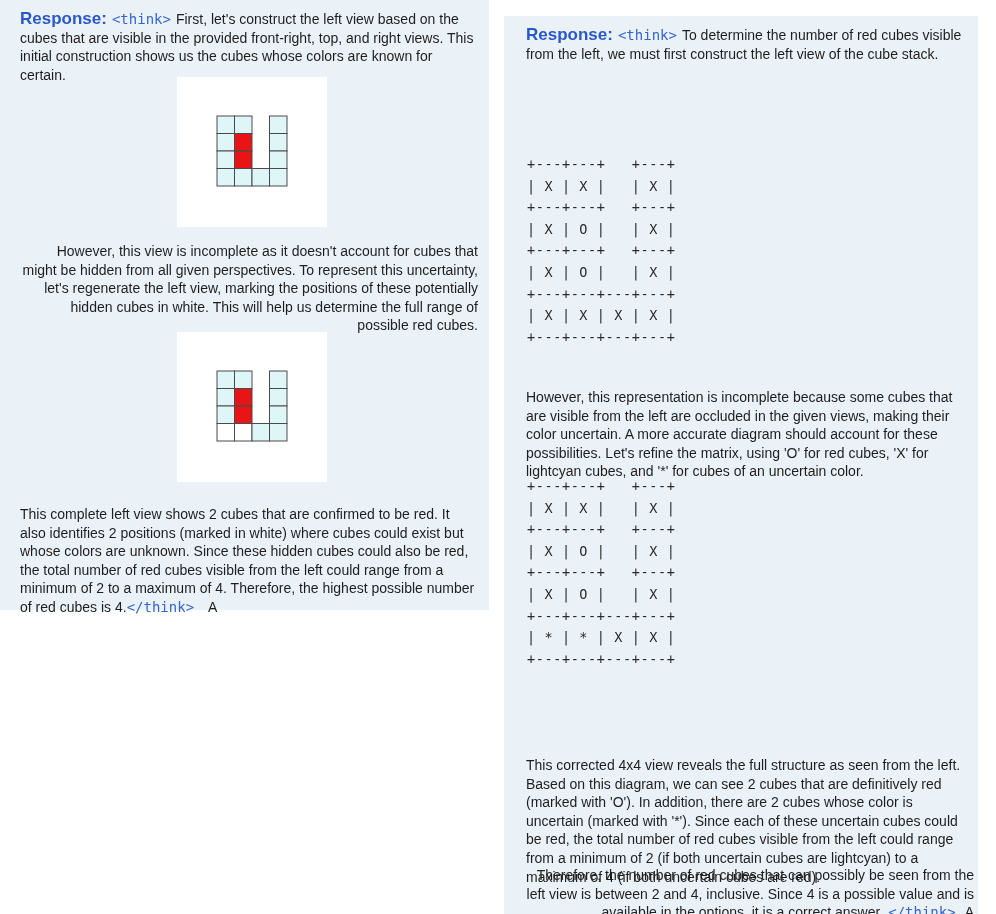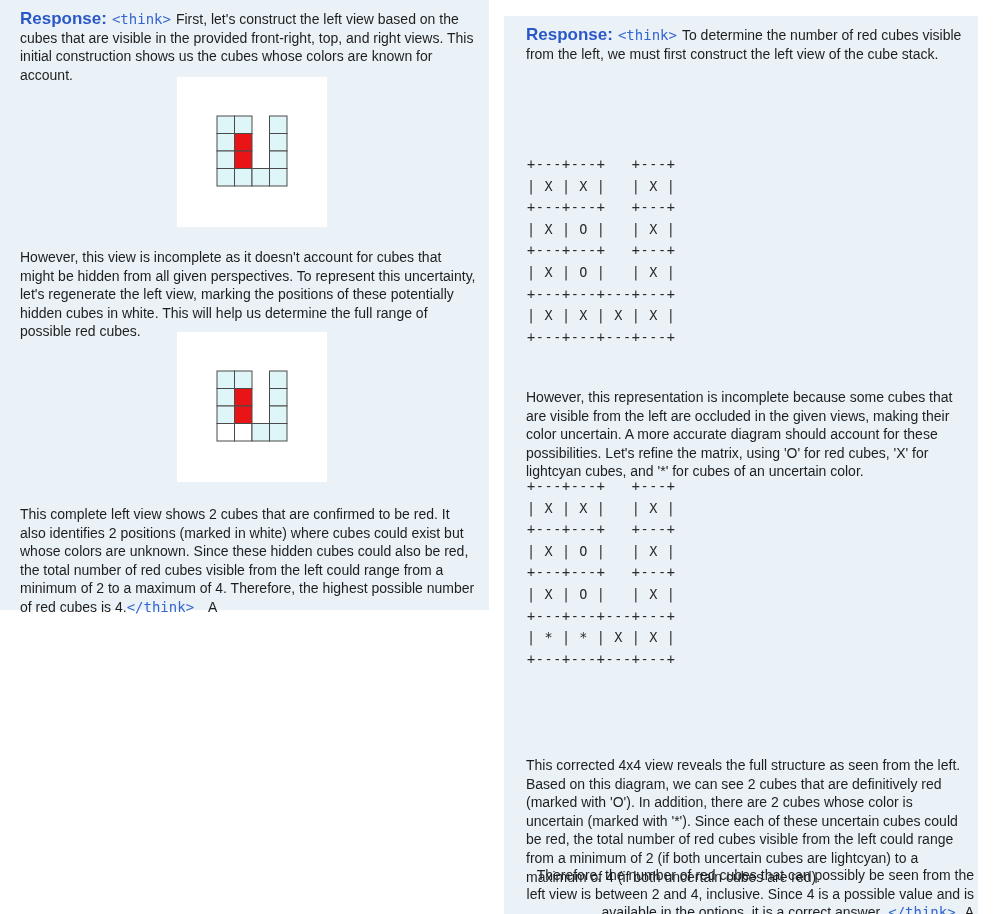--- a/index.html
+++ b/index.html
@@ -35,21 +35,21 @@
   .answer { margin-left:9px; }
 
   #question-block { left:20px; top:199px; width:458px; }
 
   
   .imgbox { position:absolute; width:150px; height:150px; background:#ffffff; }
   #left-figure-1 { left:177px; top:77px; }
   #left-figure-2 { left:177px; top:332px; }
   .imgbox .gridholder { position:absolute; left:39px; top:38px; }
   #lp-intro { left:20px; top:10px; width:458px; }
-  #lp-middle { left:20px; top:248px; width:458px; }
+  #lp-middle { left:20px; top:242px; width:458px;text-align:right; }
   #lp-conclusion { left:20px; top:505px; width:458px; }
 
   
   #rp-intro { left:22px; top:10px; width:442px; }
   #rp-para2 { left:22px; top:66px; width:442px; }
   #rp-para3 { left:22px; top:372px; width:448px; }
   #rp-para4 { left:22px; top:696px; width:448px;margin-top:44px; }
   #rp-para5 { left:22px; top:850px; width:448px;text-align:right; }
   .matrix {
     position:absolute; font-family:"DejaVu Sans Mono", monospace;
@@ -176,21 +176,21 @@
         <rect x="36.2" y="53.800000000000004" width="17.6" height="17.6" fill="#DFF6F8" stroke="#4a4a4a" stroke-width="1"></rect>
         <rect x="53.800000000000004" y="53.800000000000004" width="17.6" height="17.6" fill="#DFF6F8" stroke="#4a4a4a" stroke-width="1"></rect>
       </svg></div>
 </div>
 
 <div class="para" id="question-block"><span class="label-blue">Question:</span>
   <span>A cube stack is made of equal-sized small cubes, mostly in lightcyan with a few red ones. The image shows its isometric view from front-right, top view, and right view from left to right. How many cubes in red can possibly be seen from the left view? Please answer from options: A. 4. B. 6. C. 5. D. 0.</span>
 </div>
 
 <div class="panel" id="left-response-panel">
-  <div class="para" id="lp-intro"><span class="label-blue">Response:</span><span class="think">&lt;think&gt;</span><span>First, let's construct the left view based on the cubes that are visible in the provided front-right, top, and right views. This initial construction shows us the cubes whose colors are known for account.</span>
+  <div class="para" id="lp-intro"><span class="label-blue">Response:</span><span class="think">&lt;think&gt;</span><span>First, let's construct the left view based on the cubes that are visible in the provided front-right, top, and right views. This initial construction shows us the cubes whose colors are known for certain.</span>
   </div>
 
   <div class="imgbox" id="left-figure-1">
     <div class="gridholder"><svg width="72" height="72">
           <rect x="1" y="1" width="17.5" height="17.5" fill="#DFF6F8" stroke="#4a4a4a" stroke-width="1"></rect>
           <rect x="18.5" y="1" width="17.5" height="17.5" fill="#DFF6F8" stroke="#4a4a4a" stroke-width="1"></rect>
           <rect x="53.5" y="1" width="17.5" height="17.5" fill="#DFF6F8" stroke="#4a4a4a" stroke-width="1"></rect>
           <rect x="1" y="18.5" width="17.5" height="17.5" fill="#DFF6F8" stroke="#4a4a4a" stroke-width="1"></rect>
           <rect x="18.5" y="18.5" width="17.5" height="17.5" fill="#E81416" stroke="#4a4a4a" stroke-width="1"></rect>
           <rect x="53.5" y="18.5" width="17.5" height="17.5" fill="#DFF6F8" stroke="#4a4a4a" stroke-width="1"></rect>

